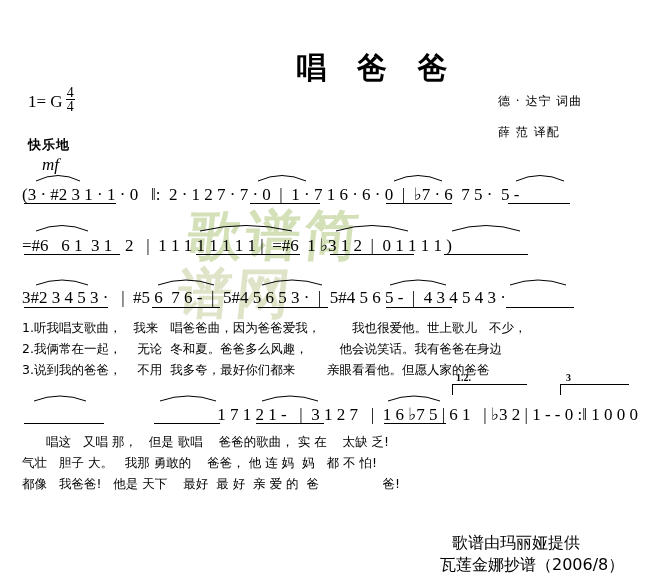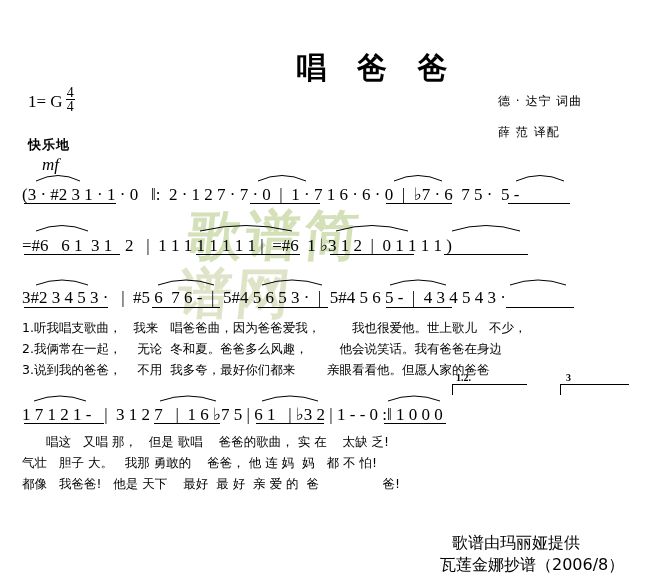--- a/index.html
+++ b/index.html
@@ -185,21 +185,21 @@
   <div class="underline-row" style="left:330px;top:254px;width:84px;"></div>
   <div class="underline-row" style="left:444px;top:254px;width:84px;"></div>
 
   <div class="music-line" style="top:288px;">3#2 3 4 5 3 ·   |  #5 6  7 6 -  |  5#4 5 6 5 3 ·  |  5#4 5 6 5 -  |  4 3 4 5 4 3 ·</div>
   <div class="underline-row" style="left:24px;top:307px;width:84px;"></div>
   <div class="underline-row" style="left:152px;top:307px;width:68px;"></div>
   <div class="underline-row" style="left:258px;top:307px;width:70px;"></div>
   <div class="underline-row" style="left:386px;top:307px;width:66px;"></div>
   <div class="underline-row" style="left:506px;top:307px;width:68px;"></div>
 
-  <div class="music-line" style="top:404px;">1 7 1 2 1 -   |  3 1 2 7   |  1 6 ♭7 5 | 6 1   | ♭3 2 | 1 - - 0 :‖ 1 0 0 0</div>
+  <div class="music-line" style="top:404px;text-align:right;">1 7 1 2 1 -   |  3 1 2 7   |  1 6 ♭7 5 | 6 1   | ♭3 2 | 1 - - 0 :‖ 1 0 0 0</div>
   <div class="underline-row" style="left:24px;top:423px;width:80px;"></div>
   <div class="underline-row" style="left:154px;top:423px;width:66px;"></div>
   <div class="underline-row" style="left:256px;top:423px;width:68px;"></div>
   <div class="underline-row" style="left:384px;top:423px;width:62px;"></div>
 
   <div class="repeat-box" style="left:452px;top:384px;width:74px;height:10px;border-left:1.2px solid #000;"></div>
   <div class="small-num" style="left:456px;top:372px;">1.2.</div>
   <div class="repeat-box" style="left:560px;top:384px;width:68px;height:10px;border-left:1.2px solid #000;"></div>
   <div class="small-num" style="left:566px;top:372px;">3</div>
 

